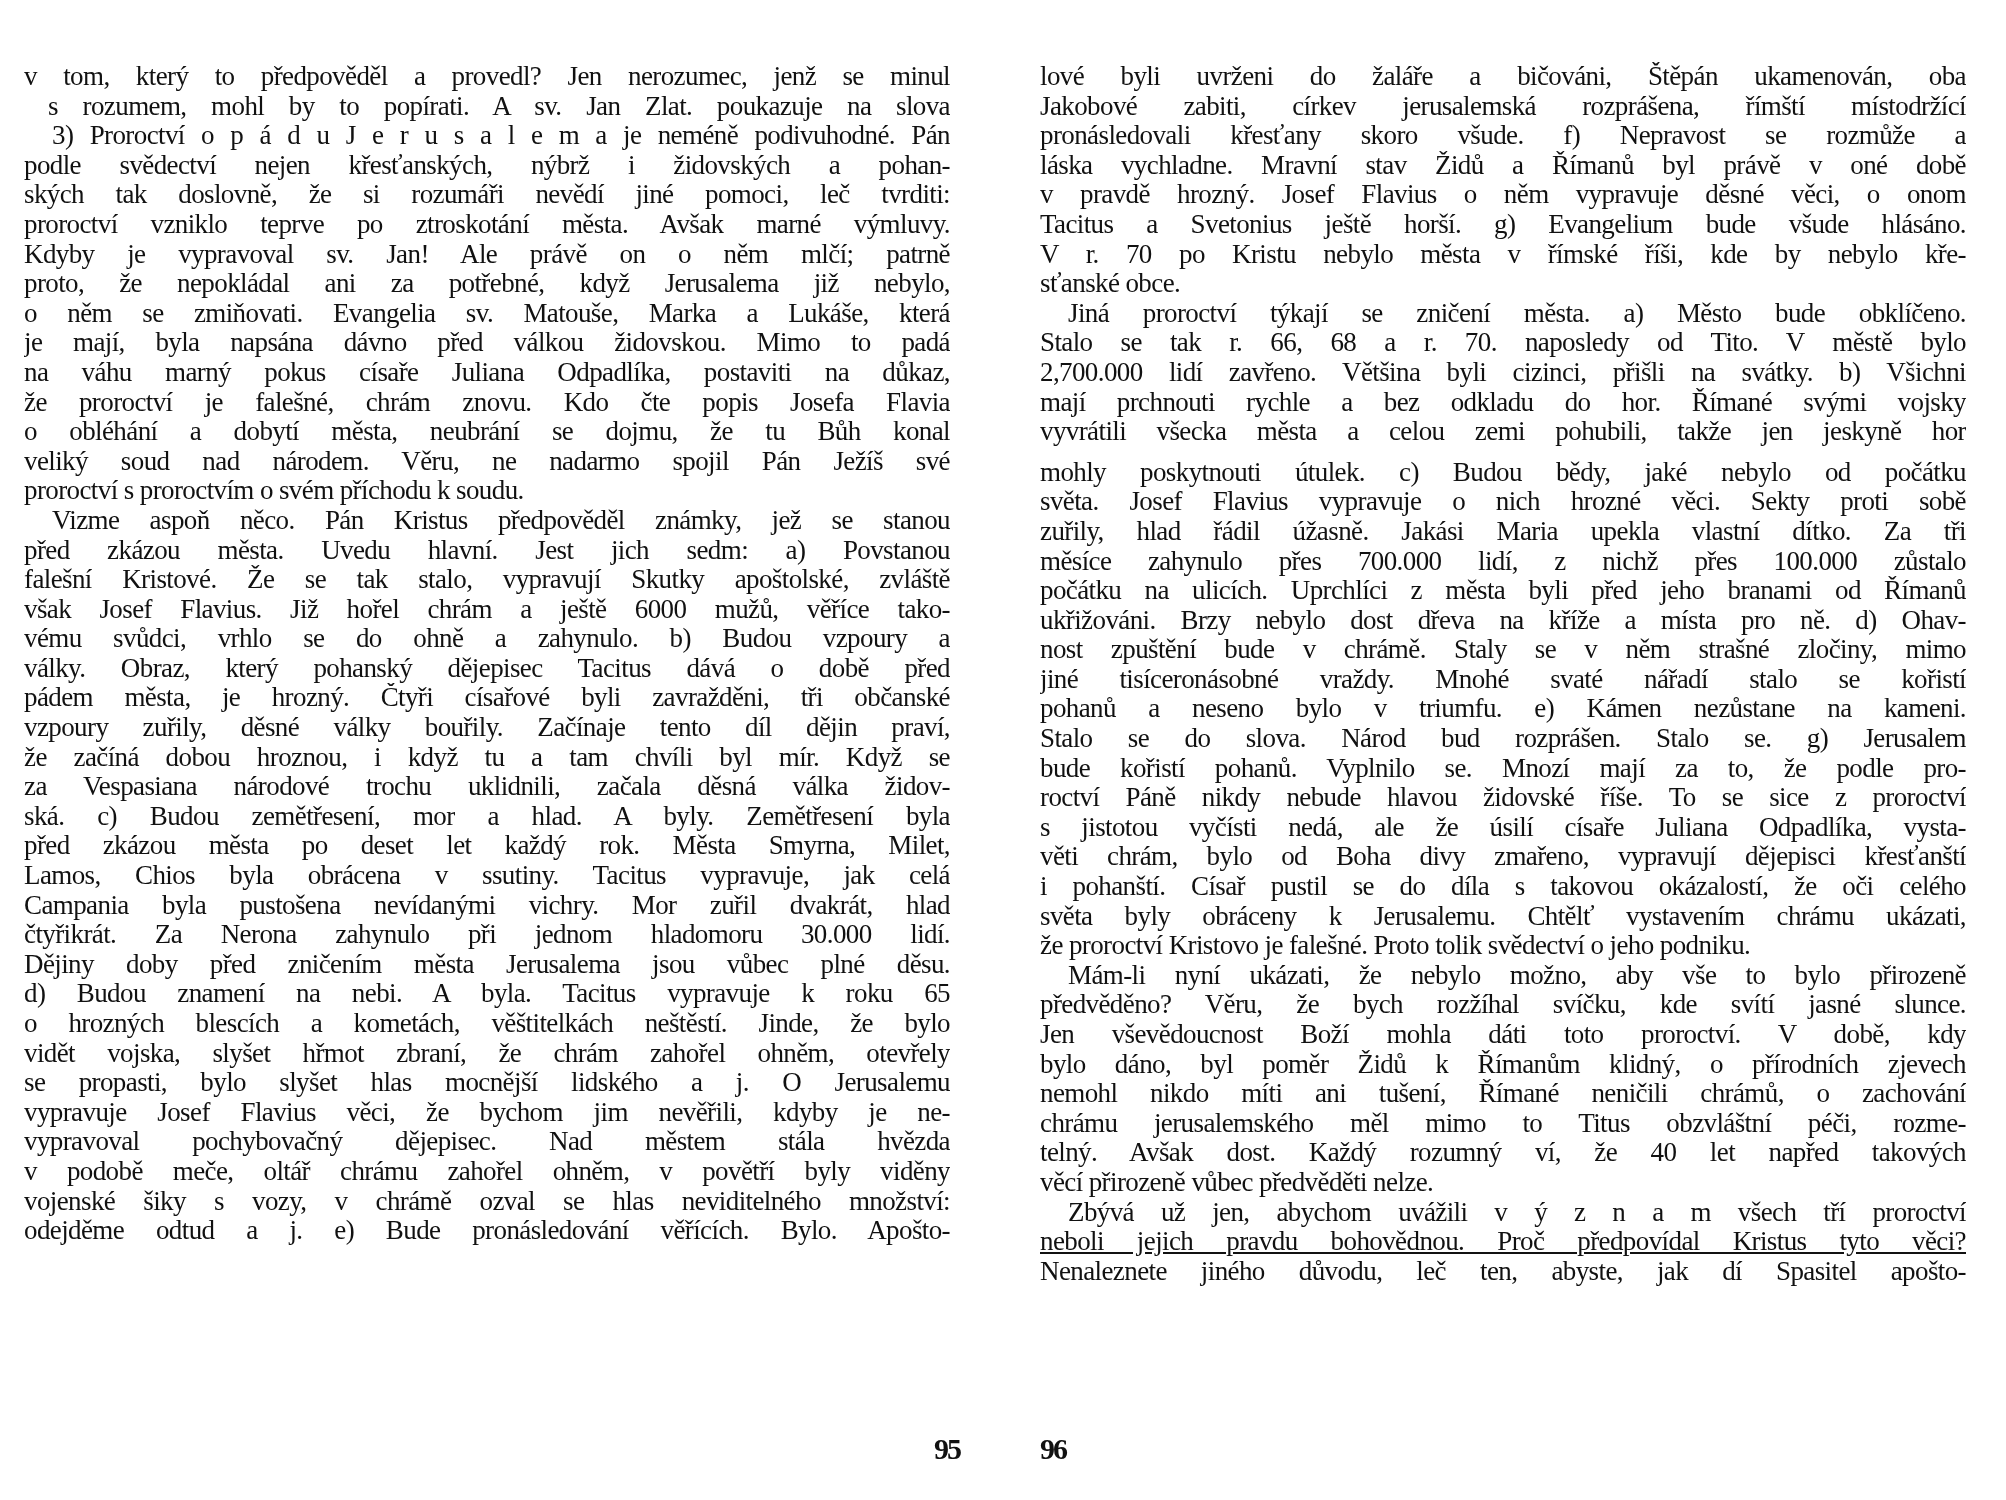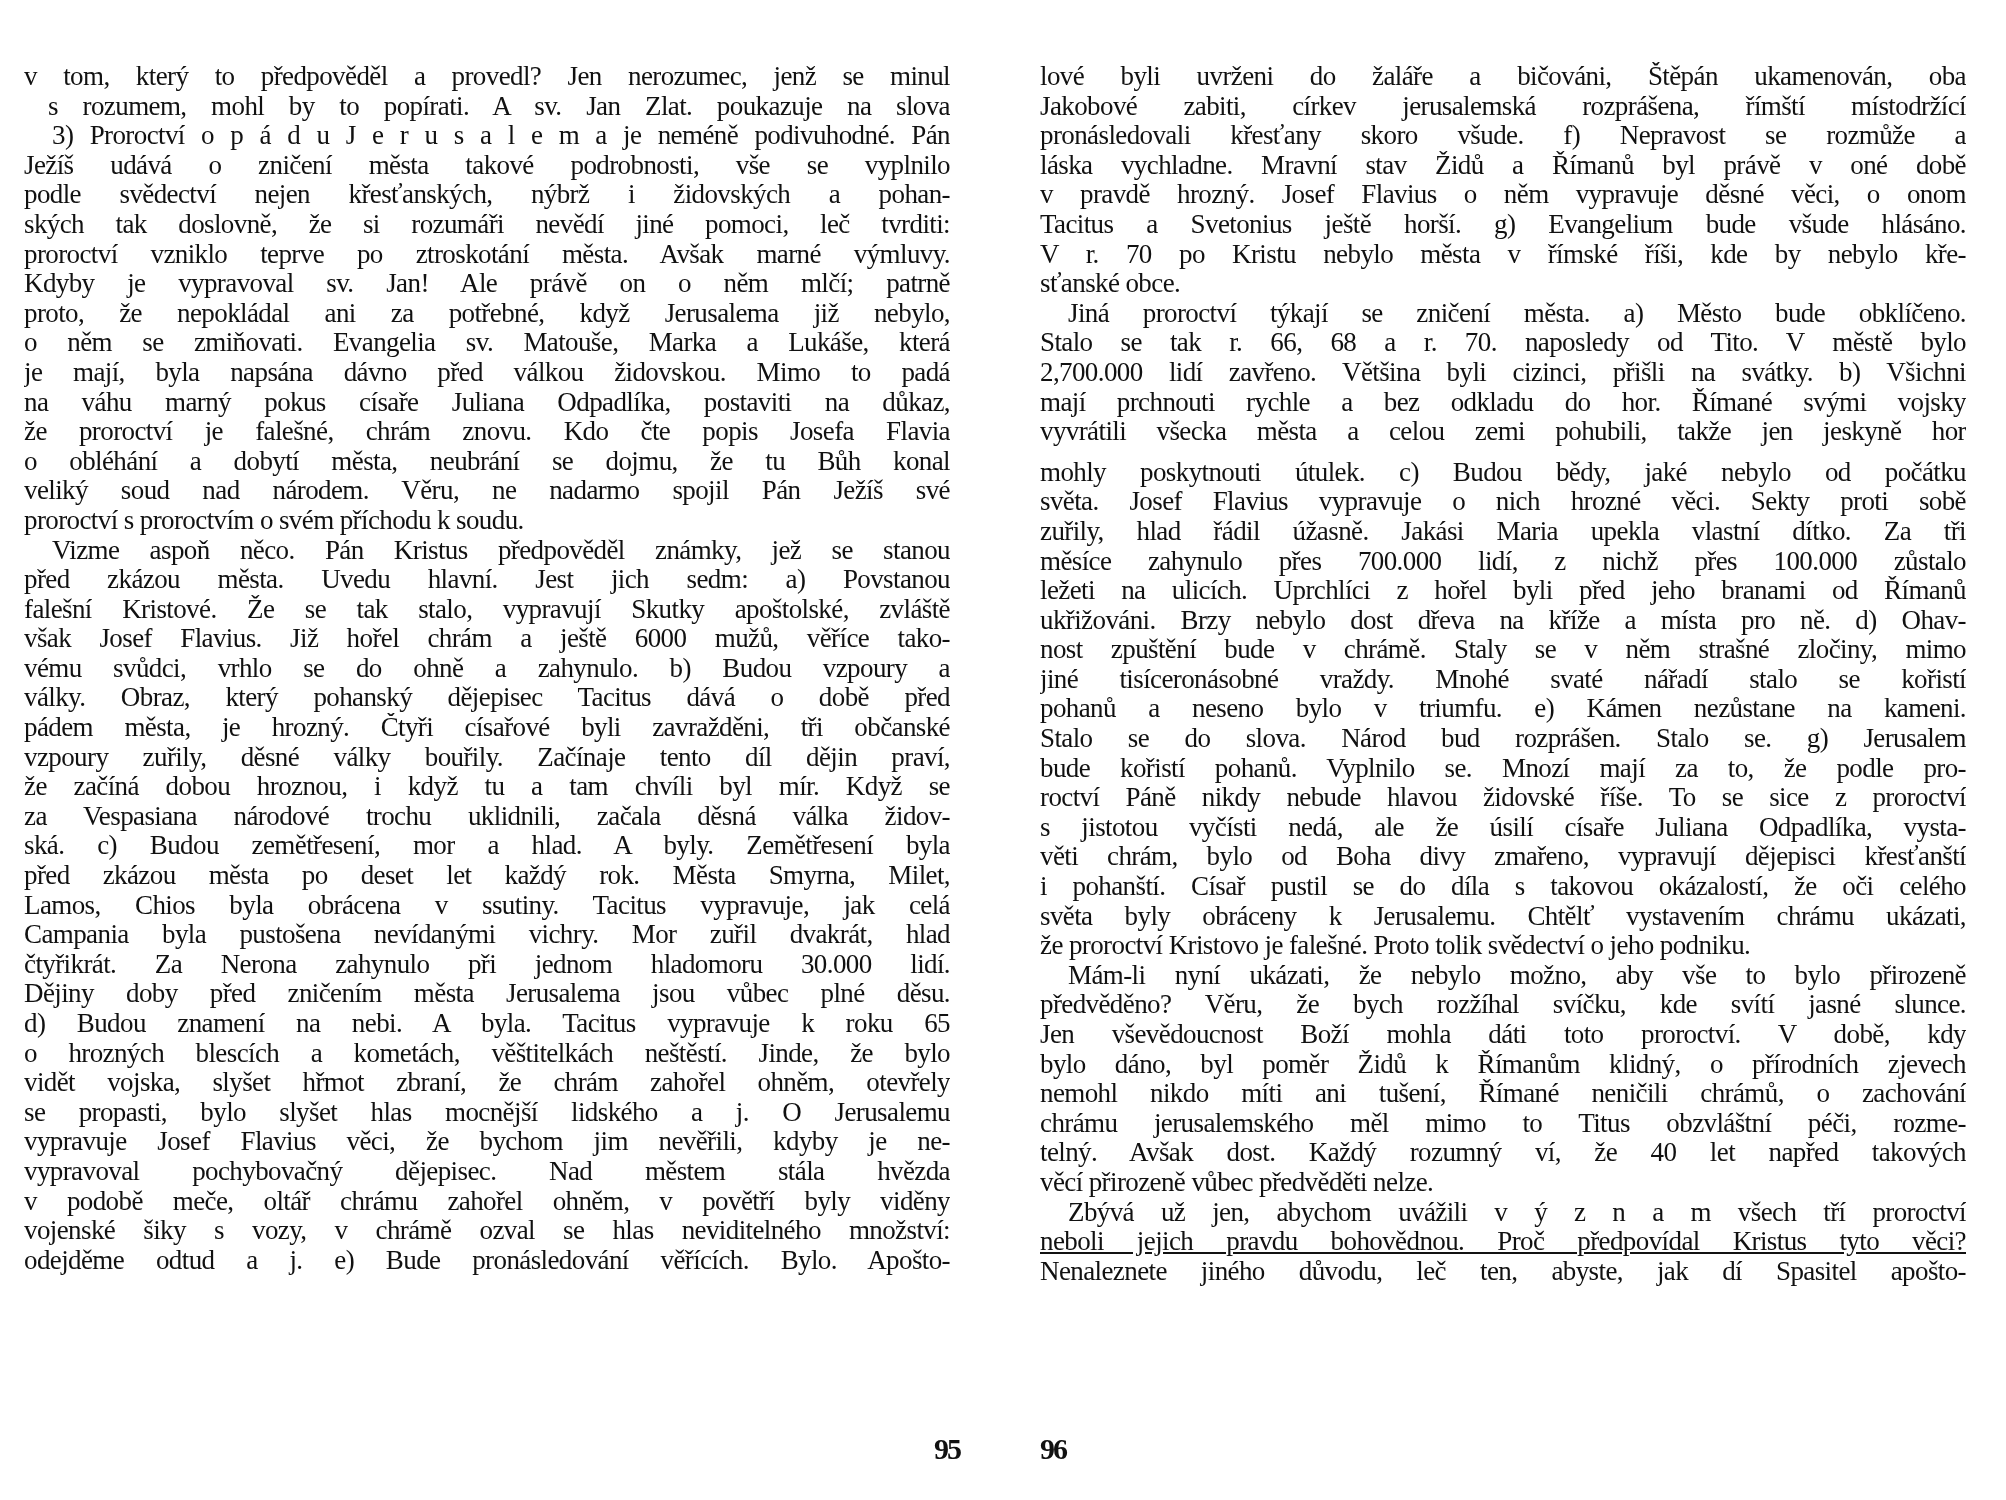--- a/index.html
+++ b/index.html
@@ -17,21 +17,20 @@
   .pg-num.left { left:934px; }
   .pg-num.right { left:1040px; }
 </style>
 </head>
 <body>
 
 <div class="page left" id="left-page">
     <div class="line" style="white-space: normal;">v tom, který to předpověděl a provedl? Jen nerozumec, jenž se minul</div>
     <div class="line" style="white-space: normal; margin-left: 24px;">s rozumem, mohl by to popírati. A sv. Jan Zlat. poukazuje na slova</div>
     <div class="line indent" style="white-space: normal;">3) Proroctví o p á d u J e r u s a l e m a je neméně podivuhodné. Pán</div>
-    <div class="line" style="white-space: normal;">Ježíš udává o zničení města takové podrobnosti, vše se vyplnilo</div>
     <div class="line" style="white-space: normal;">podle svědectví nejen křesťanských, nýbrž i židovských a pohan-</div>
     <div class="line" style="white-space: normal;">ských tak doslovně, že si rozumáři nevědí jiné pomoci, leč tvrditi:</div>
     <div class="line" style="white-space: normal;">proroctví vzniklo teprve po ztroskotání města. Avšak marné výmluvy.</div>
     <div class="line" style="white-space: normal;">Kdyby je vypravoval sv. Jan! Ale právě on o něm mlčí; patrně</div>
     <div class="line" style="white-space: normal;">proto, že nepokládal ani za potřebné, když Jerusalema již nebylo,</div>
     <div class="line" style="white-space: normal;">o něm se zmiňovati. Evangelia sv. Matouše, Marka a Lukáše, která</div>
     <div class="line" style="white-space: normal;">je mají, byla napsána dávno před válkou židovskou. Mimo to padá</div>
     <div class="line" style="white-space: normal;">na váhu marný pokus císaře Juliana Odpadlíka, postaviti na důkaz,</div>
     <div class="line" style="white-space: normal;">že proroctví je falešné, chrám znovu. Kdo čte popis Josefa Flavia</div>
     <div class="line" style="white-space: normal;">o obléhání a dobytí města, neubrání se dojmu, že tu Bůh konal</div>
@@ -76,21 +75,21 @@
     <div class="line last">sťanské obce.</div>
     <div class="line indent" style="white-space: normal;">Jiná proroctví týkají se zničení města. a) Město bude obklíčeno.</div>
     <div class="line" style="white-space: normal;">Stalo se tak r. 66, 68 a r. 70. naposledy od Tito. V městě bylo</div>
     <div class="line" style="white-space: normal;">2,700.000 lidí zavřeno. Většina byli cizinci, přišli na svátky. b) Všichni</div>
     <div class="line" style="white-space: normal;">mají prchnouti rychle a bez odkladu do hor. Římané svými vojsky</div>
     <div class="line" style="white-space: normal;">vyvrátili všecka města a celou zemi pohubili, takže jen jeskyně hor</div>
     <div class="line" style="white-space: normal; margin-top: 11px;">mohly poskytnouti útulek. c) Budou bědy, jaké nebylo od počátku</div>
     <div class="line" style="white-space: normal;">světa. Josef Flavius vypravuje o nich hrozné věci. Sekty proti sobě</div>
     <div class="line" style="white-space: normal;">zuřily, hlad řádil úžasně. Jakási Maria upekla vlastní dítko. Za tři</div>
     <div class="line" style="white-space: normal;">měsíce zahynulo přes 700.000 lidí, z nichž přes 100.000 zůstalo</div>
-    <div class="line" style="white-space: normal;">ležeti na ulicích. Uprchlíci z hořel byli před jeho branami od Římanů</div>
+    <div class="line" style="white-space: normal;">počátku na ulicích. Uprchlíci z města byli před jeho branami od Římanů</div>
     <div class="line" style="white-space: normal;">ukřižováni. Brzy nebylo dost dřeva na kříže a místa pro ně. d) Ohav-</div>
     <div class="line" style="white-space: normal;">nost zpuštění bude v chrámě. Staly se v něm strašné zločiny, mimo</div>
     <div class="line" style="white-space: normal;">jiné tisíceronásobné vraždy. Mnohé svaté nářadí stalo se kořistí</div>
     <div class="line" style="white-space: normal;">pohanů a neseno bylo v triumfu. e) Kámen nezůstane na kameni.</div>
     <div class="line" style="white-space: normal;">Stalo se do slova. Národ bud rozprášen. Stalo se. g) Jerusalem</div>
     <div class="line" style="white-space: normal;">bude kořistí pohanů. Vyplnilo se. Mnozí mají za to, že podle pro-</div>
     <div class="line" style="white-space: normal;">roctví Páně nikdy nebude hlavou židovské říše. To se sice z proroctví</div>
     <div class="line" style="white-space: normal;">s jistotou vyčísti nedá, ale že úsilí císaře Juliana Odpadlíka, vysta-</div>
     <div class="line" style="white-space: normal;">věti chrám, bylo od Boha divy zmařeno, vypravují dějepisci křesťanští</div>
     <div class="line" style="white-space: normal;">i pohanští. Císař pustil se do díla s takovou okázalostí, že oči celého</div>

